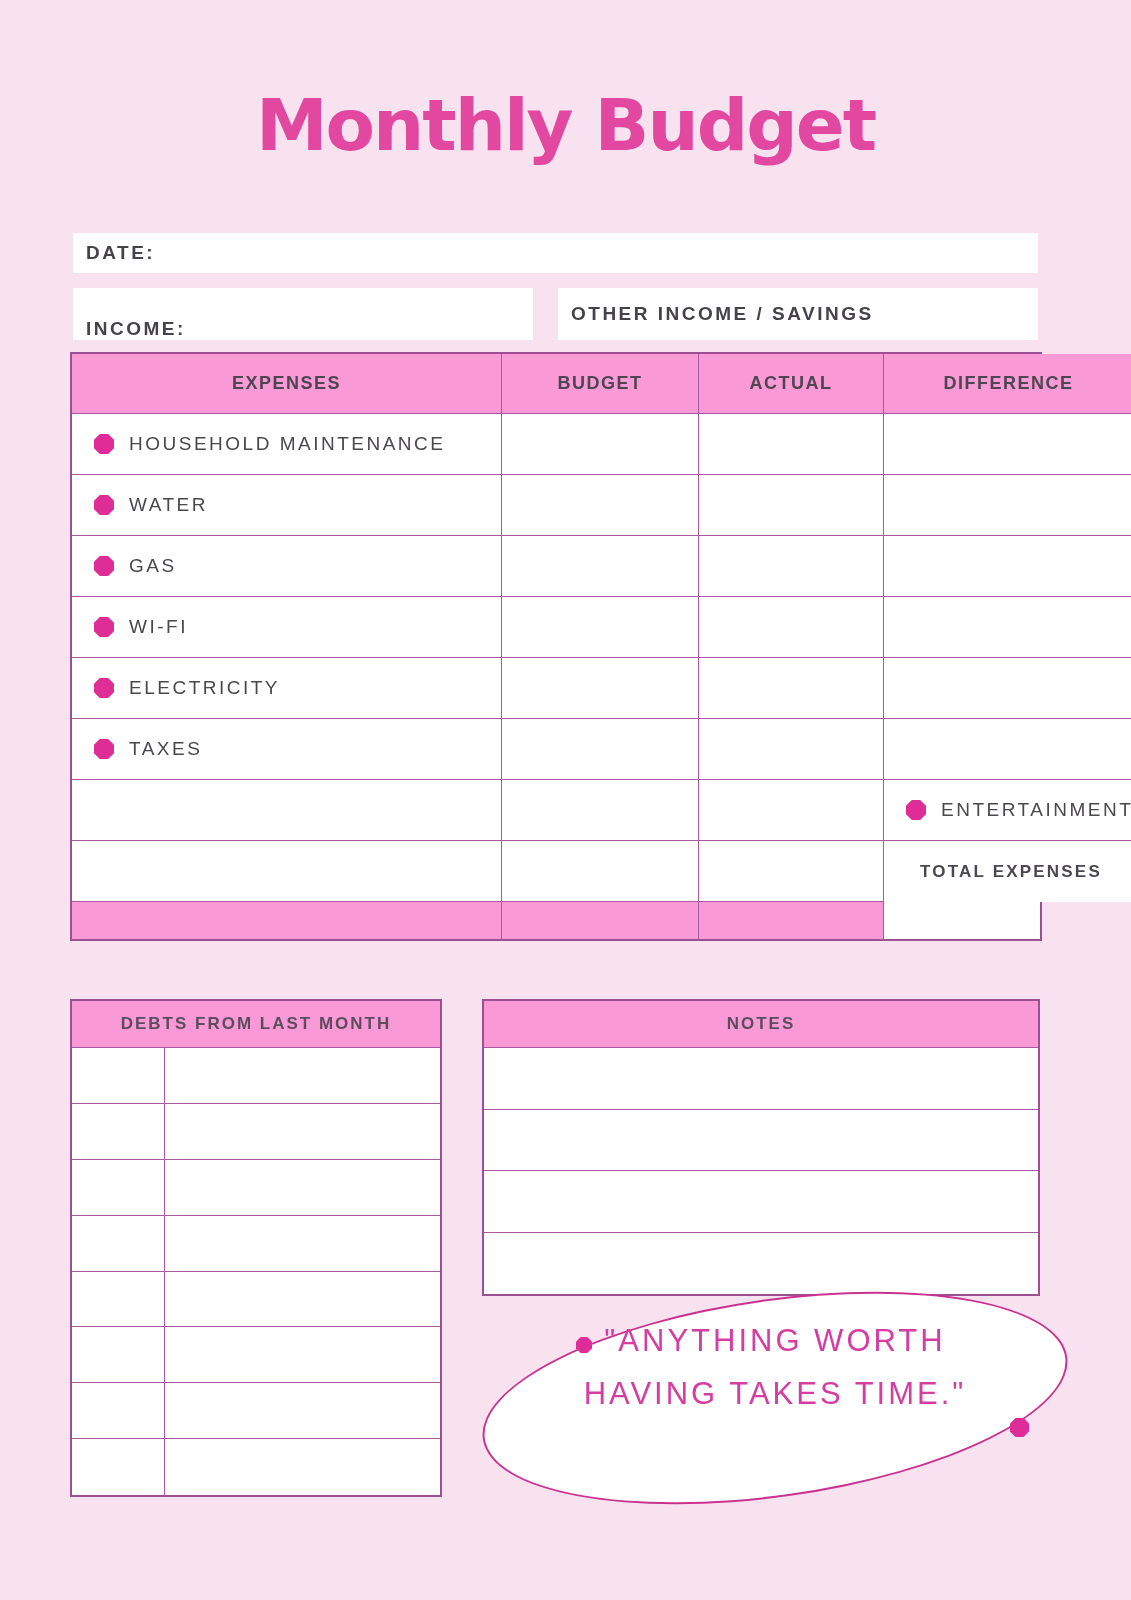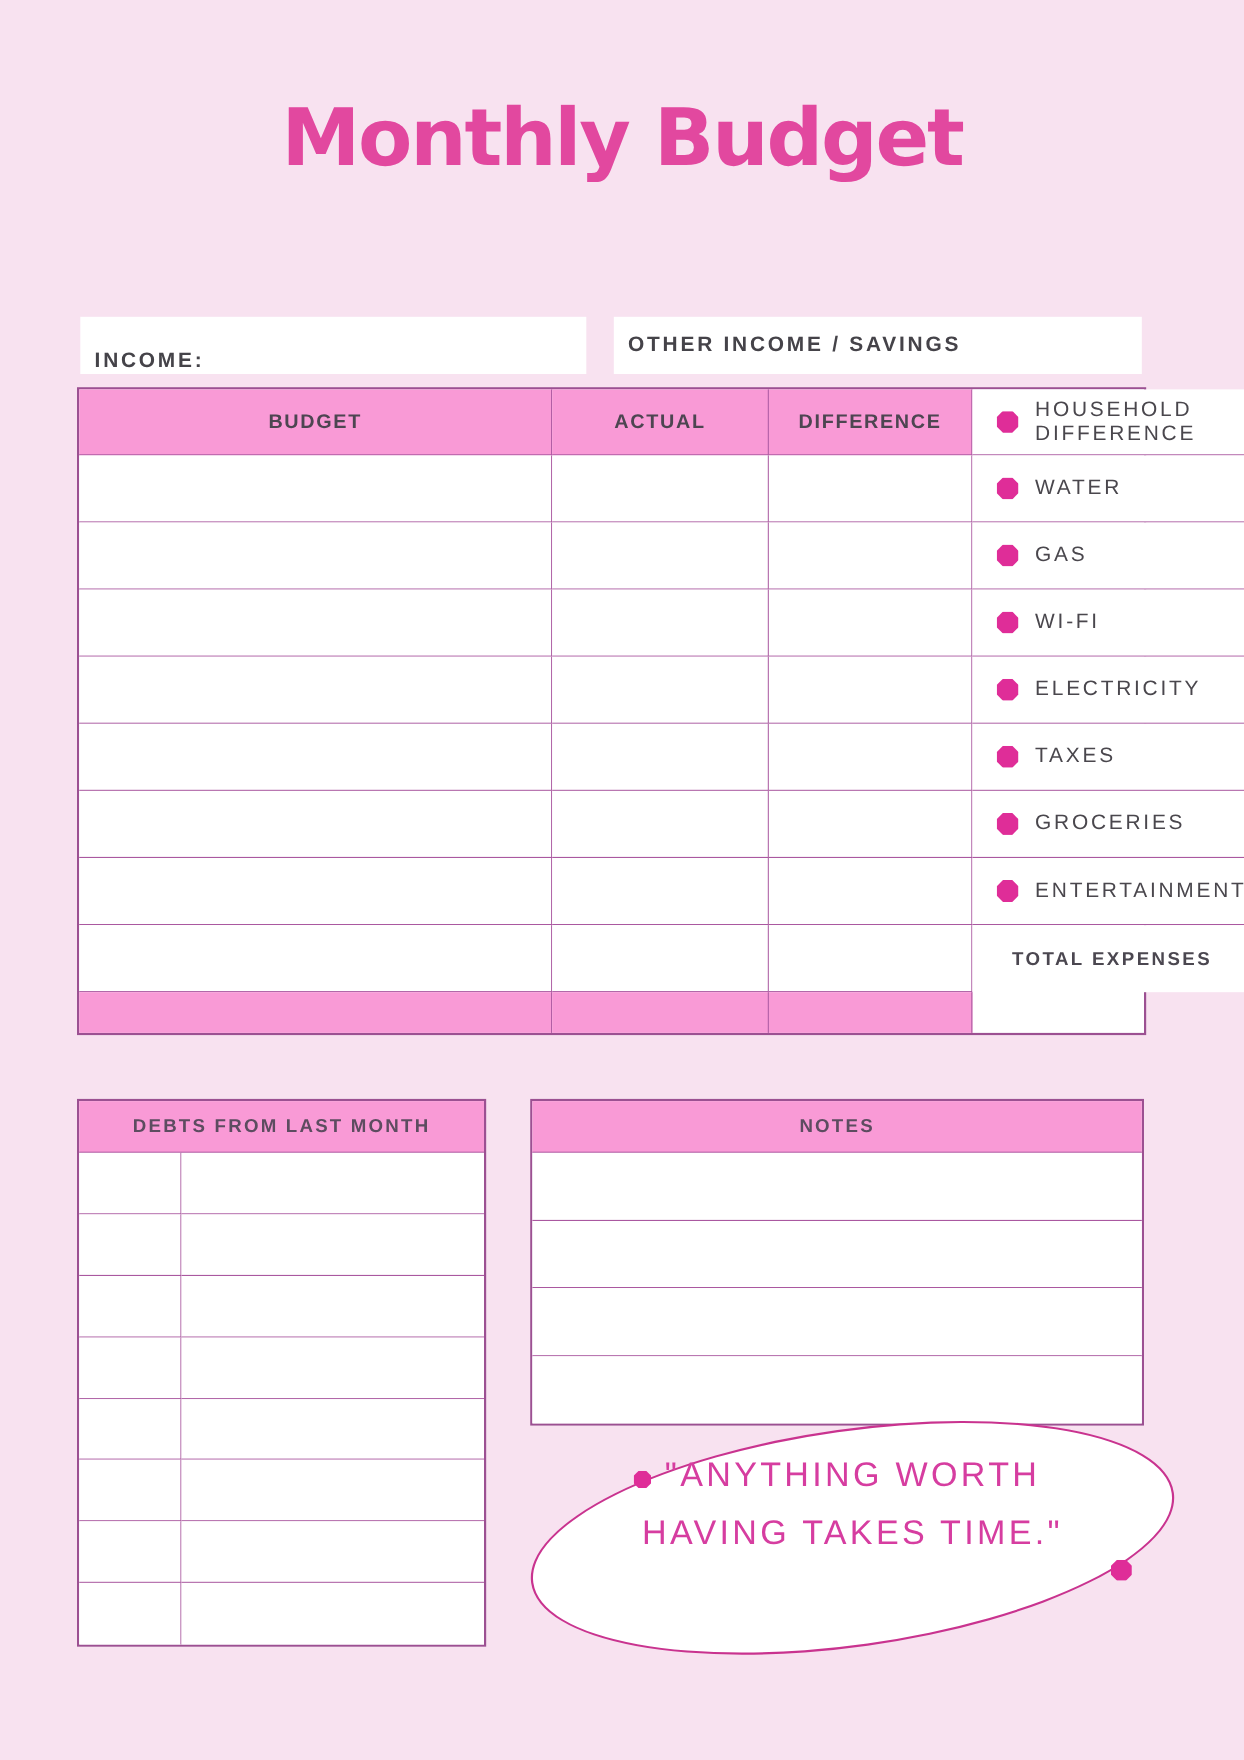--- a/index.html
+++ b/index.html
@@ -71,34 +71,38 @@
   .qdot-left{left:576px;top:1337px;width:16px;height:16px;}
   .qdot-right{left:1010px;top:1418px;width:19px;height:19px;}
 </style>
 </head>
 <body>
 
 <div class="page">
 
   <h1 class="title">Monthly Budget</h1>
 
+  <div class="bar date-bar">
+    <span>DATE:</span>
+  </div>
   <div class="bar income-bar">
     <span>INCOME:</span>
   </div>
   <div class="bar other-income-bar">
     <span>OTHER INCOME / SAVINGS</span>
   </div>
 
   <div class="egrid" id="expenses-grid">
+      <div class="hcell">EXPENSES</div>
       <div class="hcell">BUDGET</div>
       <div class="hcell">ACTUAL</div>
       <div class="hcell">DIFFERENCE</div>
       <div class="label-cell">
         <span class="octo"></span>
-        <span>HOUSEHOLD DIFFERENCE</span>
+        <span>HOUSEHOLD MAINTENANCE</span>
       </div>
       <div class="cell"></div>
       <div class="cell"></div>
       <div class="cell"></div>
       <div class="label-cell">
         <span class="octo"></span>
         <span>WATER</span>
       </div>
       <div class="cell"></div>
       <div class="cell"></div>
@@ -124,24 +128,20 @@
       <div class="cell"></div>
       <div class="cell"></div>
       <div class="cell"></div>
       <div class="label-cell">
         <span class="octo"></span>
         <span>TAXES</span>
       </div>
       <div class="cell"></div>
       <div class="cell"></div>
       <div class="cell"></div>
-      <div class="label-cell">
-        <span class="octo"></span>
-        <span>GROCERIES</span>
-      </div>
       <div class="cell"></div>
       <div class="cell"></div>
       <div class="cell"></div>
       <div class="label-cell">
         <span class="octo"></span>
         <span>ENTERTAINMENT</span>
       </div>
       <div class="cell"></div>
       <div class="cell"></div>
       <div class="cell"></div>

